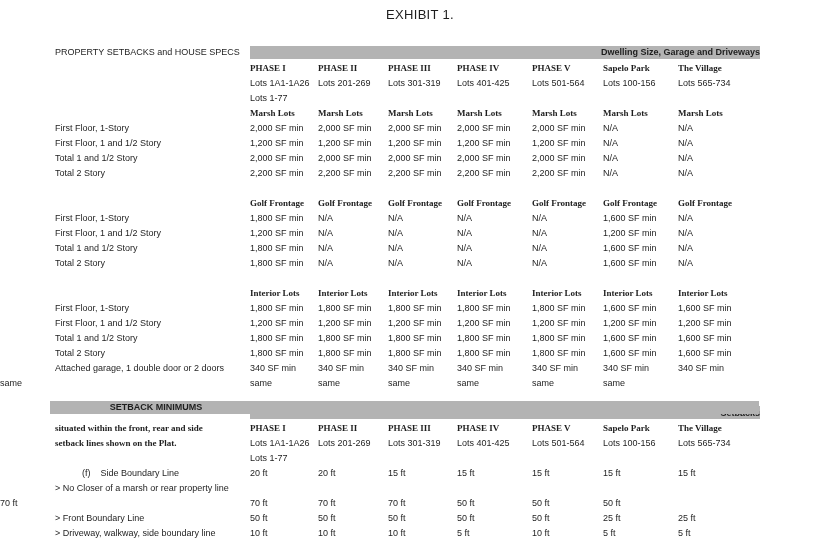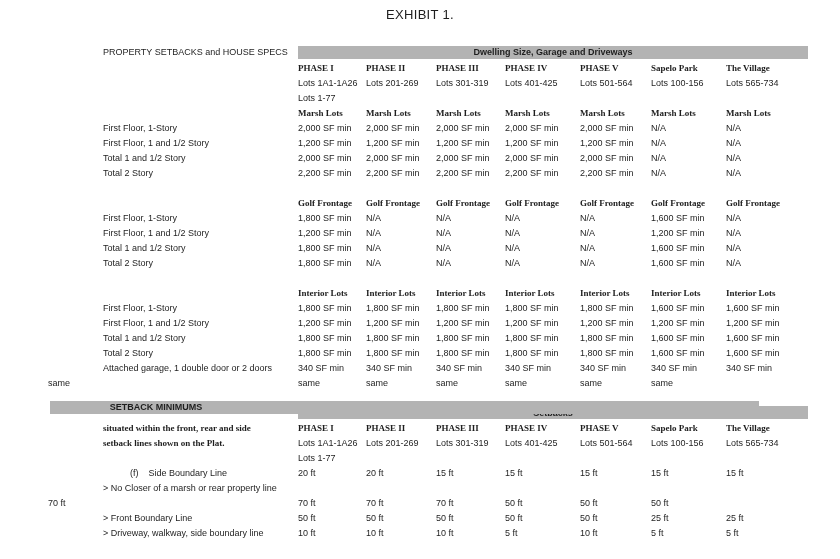--- a/index.html
+++ b/index.html
@@ -10,29 +10,29 @@
     overflow:hidden;
   }
   .title{
     position:absolute;top:7px;left:0;width:840px;text-align:center;
     font-size:13px;letter-spacing:.3px;
   }
   .table{position:absolute;top:44px;left:0;width:840px;}
   .row{
     display:grid;
     grid-template-columns:250px 68px 70px 69px 75px 71px 75px 82px;
-    height:15px;align-items:center;padding-left:48px;
+    height:15px;align-items:center;
   }
   .header-row{height:16px;}
   .label{padding-left:55px;white-space:pre;overflow:visible;}
   .cell{white-space:pre;overflow:visible;}
   .bold{font-weight:bold;font-family:Liberation Serif, serif;}
   .bar{
     grid-column:2/-1;background:var(--bar);height:13px;
-    display:flex;align-items:center;justify-content:center;font-weight:bold;
+    display:flex;align-items:center;justify-content:flex-end;font-weight:bold;
   }
   .sm-row{height:15px;position:relative;}
   .sm-bar{position:absolute;left:50px;top:11px;width:709px;height:13px;background:var(--bar);}
   .sm-title{display:inline-block;width:212px;text-align:center;font-weight:bold;line-height:13px;}
 </style>
 </head>
 <body>
 
 <div class="page">
 

